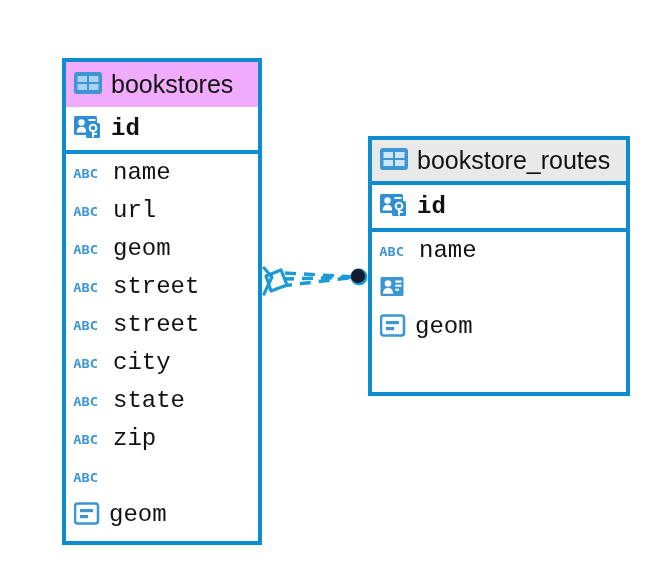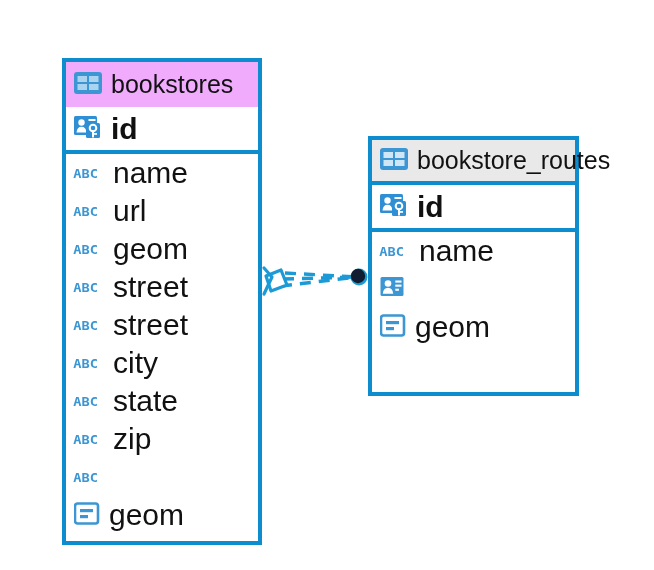--- a/index.html
+++ b/index.html
@@ -35,21 +35,21 @@
 
   .field-row{
     display:flex;align-items:center;
     height:38px;
     padding:0 8px;
     box-sizing:border-box;
     gap:9px;
     background:#ffffff;
   }
   .field-row.pk{border-bottom:4px solid #0d8cce;height:47px;}
-  .field-label{font-size:30px;color:#111111;line-height:1;white-space:nowrap;}
+  .field-label{font-size:24px;color:#111111;line-height:1;white-space:nowrap;font-family:Liberation Mono, monospace;}
   .field-label.bold{font-weight:bold;}
 
   
   .icon{flex:0 0 auto;display:block;}
 
   .abc-icon{
     font-family:"DejaVu Sans Mono","Liberation Mono",monospace;
     font-size:13px;font-weight:bold;
     color:#3d96d4;letter-spacing:0px;
     width:30px;line-height:1;
@@ -140,21 +140,21 @@
         <svg width="26" height="23" viewBox="0 0 26 23">
           <rect x="1" y="1.5" width="23" height="20" rx="2.5" fill="#ffffff" stroke="#3d96d4" stroke-width="2.6"></rect>
           <rect x="6" y="7" width="13" height="3.2" fill="#3d96d4"></rect>
           <rect x="6" y="13" width="8" height="3.2" fill="#3d96d4"></rect>
         </svg>
       </span>
       <span class="field-label">geom</span>
     </div>
   </div>
 
-  <div class="table-node" id="table-1" style="left:368px;top:136px;width:211px;height:260px;">
+  <div class="table-node" id="table-1" style="left:368px;top:136px;width:262px;height:260px;">
 
     <div class="table-header plain">
       <span class="icon">
         <svg width="28" height="22" viewBox="0 0 28 22">
           <rect x="0" y="0" width="28" height="22" rx="3" fill="#3d96d4"></rect>
           <rect x="3.5" y="4" width="9.5" height="6" fill="#cfe6f7"></rect>
           <rect x="15" y="4" width="9.5" height="6" fill="#cfe6f7"></rect>
           <rect x="3.5" y="12" width="9.5" height="6" fill="#cfe6f7"></rect>
           <rect x="15" y="12" width="9.5" height="6" fill="#cfe6f7"></rect>
         </svg>

